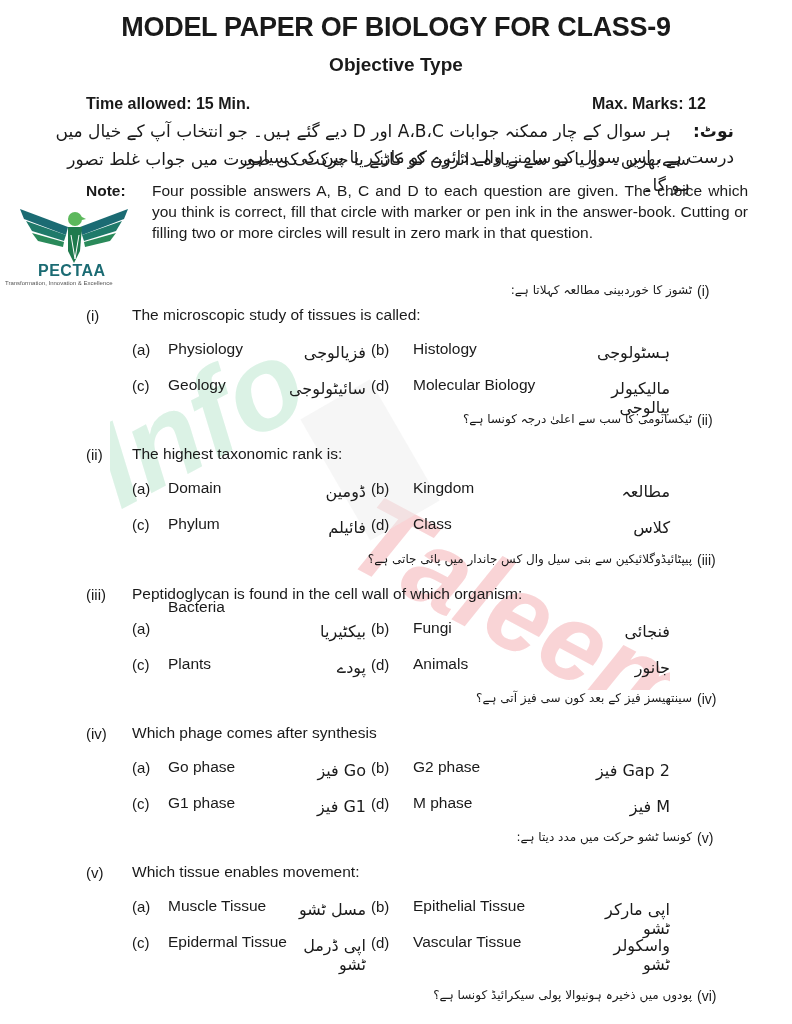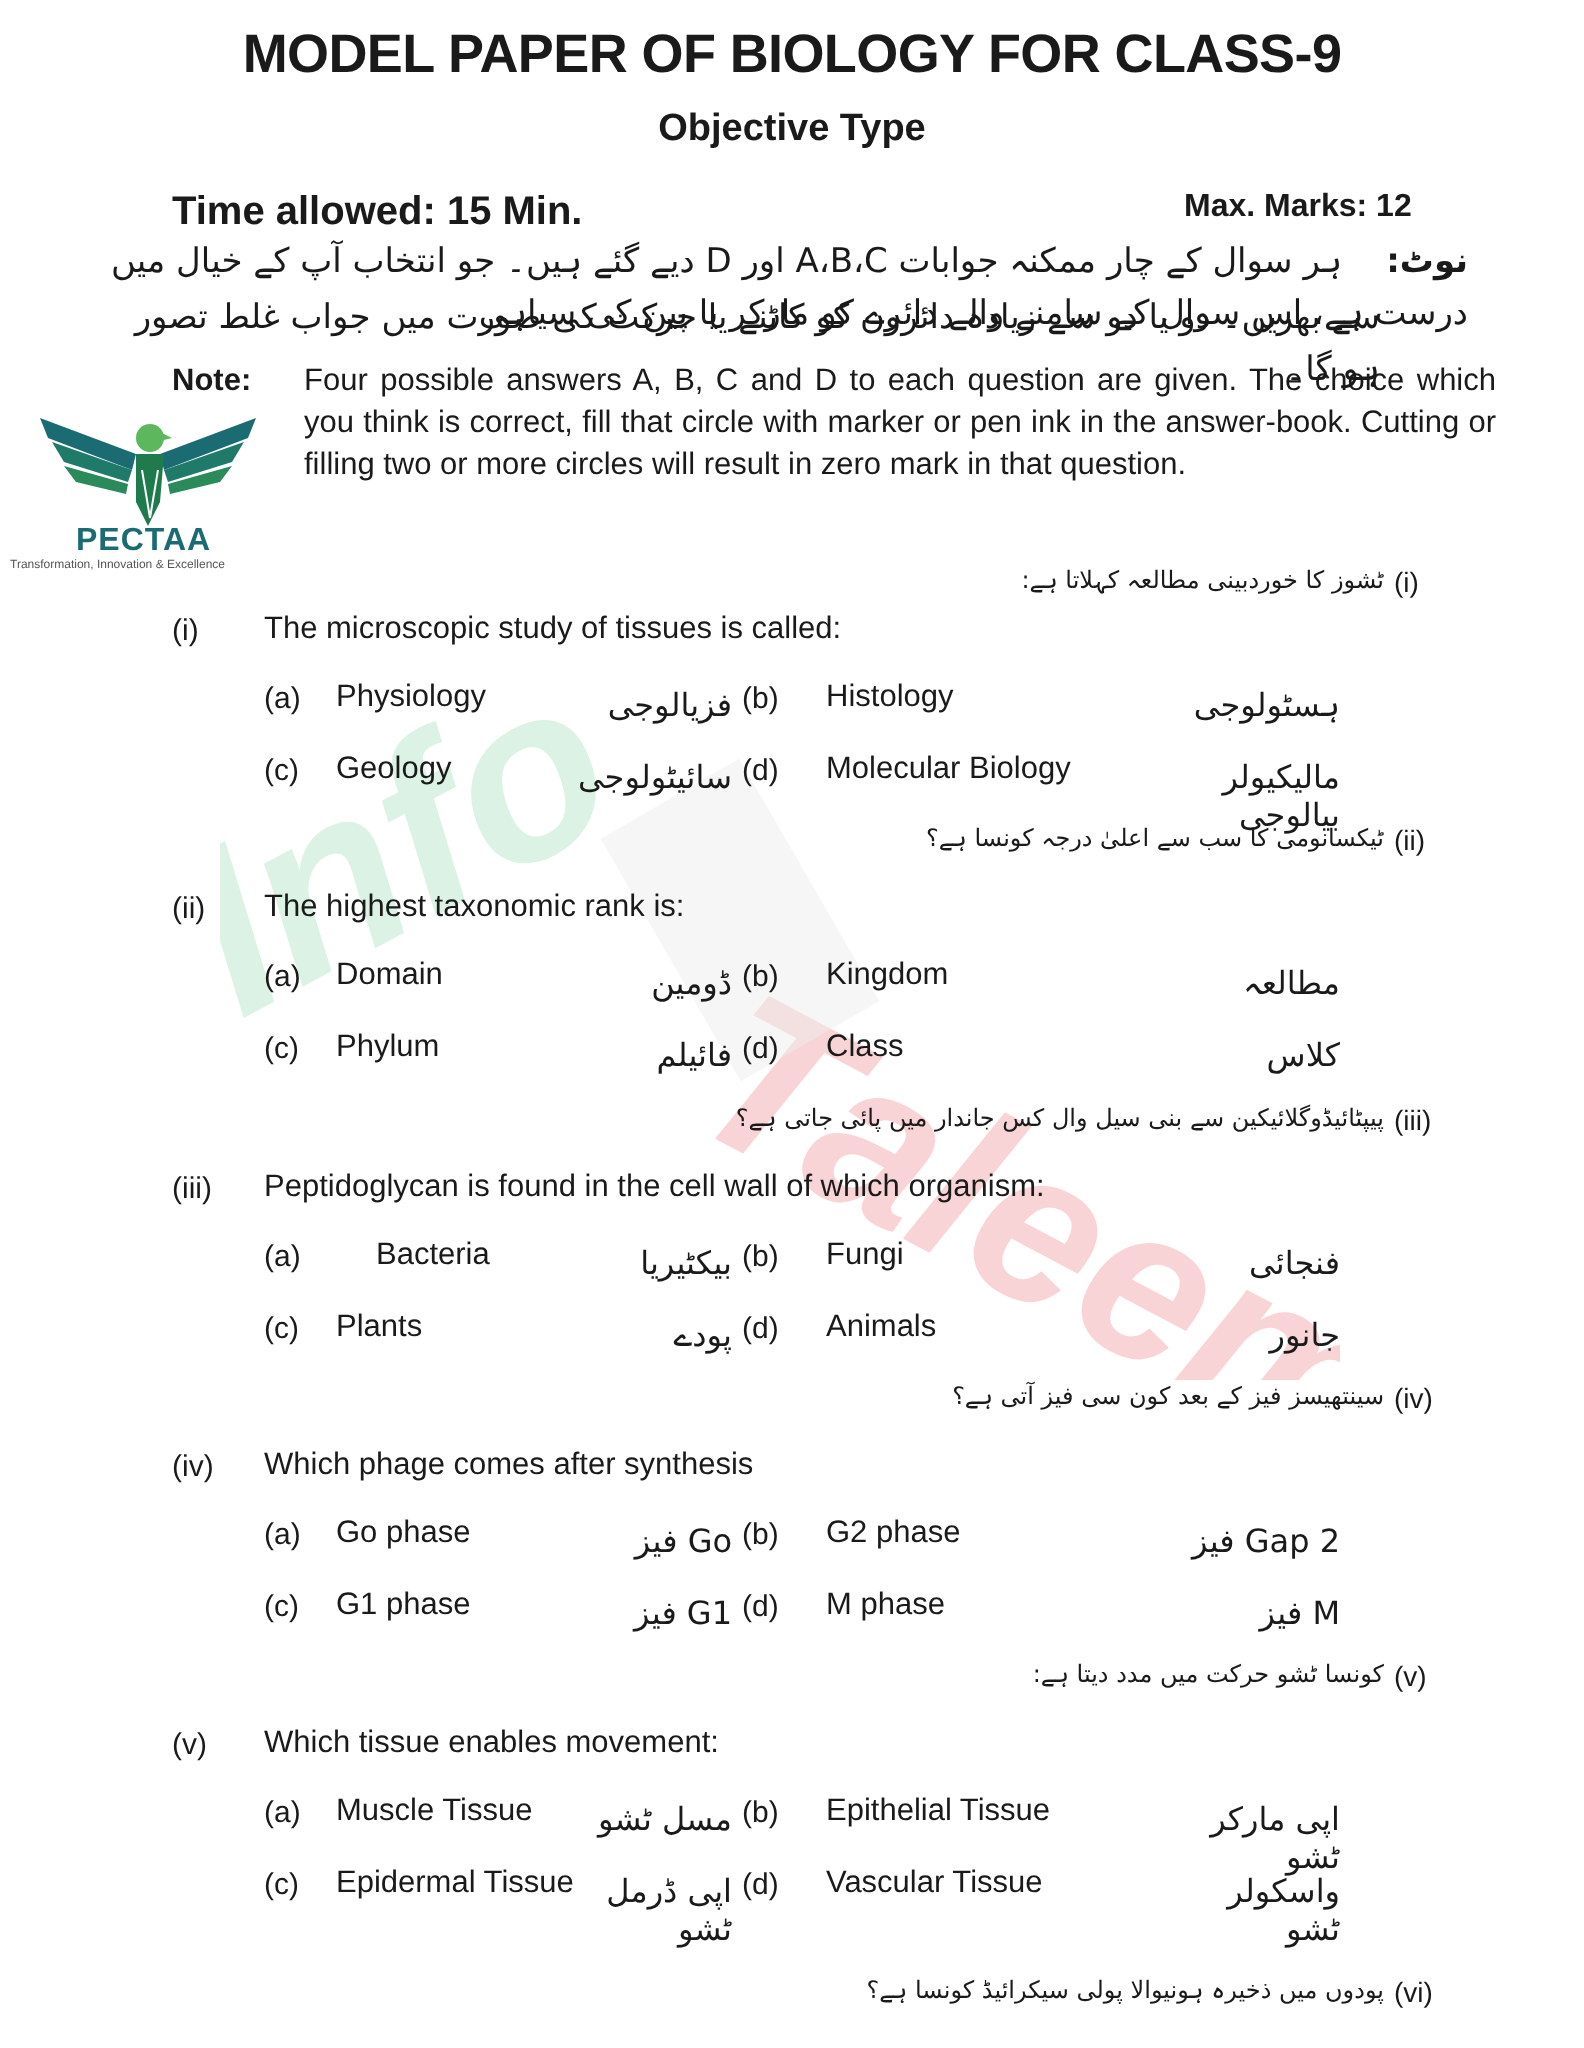--- a/index.html
+++ b/index.html
@@ -1,21 +1,21 @@
 <!DOCTYPE html>
 <html><head>
 <meta charset="utf-8">
 <style>
   html, body { margin:0; padding:0; }
   body { width:792px; height:1024px; background:#ffffff; position:relative; overflow:hidden;
          font-family:"Liberation Sans", "DejaVu Sans", sans-serif; color:#1a1a1a; }
   .abs { position:absolute; }
   .title { left:0; width:792px; top:12px; text-align:center; font-size:27px; font-weight:bold; letter-spacing:-0.3px; }
   .subtitle { left:0; width:792px; top:54px; text-align:center; font-size:19px; font-weight:bold; }
-  .time { left:86px; top:95px; font-size:20px; font-weight:bold; }
+  .time { left:86px; top:95px; font-size:16px; font-weight:bold; }
   .marks { left:592px; top:95px; font-size:16px; font-weight:bold; }
   .urdu-note { right:58px; width:690px; direction:rtl; text-align:right; font-size:17px; line-height:26px; font-family:"DejaVu Sans", sans-serif; }
   .urdu-note .lbl { font-weight:bold; margin-left:22px; }
   .note { left:86px; top:180px; width:640px; font-size:15.5px; line-height:21px; }
   .note-lbl { font-weight:bold; position:absolute; left:0; top:0; }
   .note-txt { position:absolute; left:66px; top:0; width:596px; text-align:justify; }
   .logo { left:18px; top:205px; width:112px; height:80px; }
   .logo-name { left:38px; top:262px; font-size:16px; font-weight:bold; color:#1b6b73; letter-spacing:0.5px; }
   .logo-tag { left:5px; top:280px; font-size:6px; color:#555; }
   .watermark { left:110px; top:310px; width:560px; height:380px; pointer-events:none; }
@@ -108,21 +108,21 @@
 <div class="abs opt-txt" style="left:413px; top:515px;">Class</div>
 <div class="abs opt-urdu" style="left:600px; width:70px; top:518px;">کلاس</div>
 
 <div class="abs q-urdu-row" style="top:552px;">
   <span class="q-urdu-text">پیپٹائیڈوگلائیکین سے بنی سیل وال کس جاندار میں پائی جاتی ہے؟</span>
   <span class="q-urdu-num">(iii)</span>
 </div>
 <div class="abs q-num" style="top:586px;">(iii)</div>
 <div class="abs q-text" style="top:585px;">Peptidoglycan is found in the cell wall of which organism:</div>
 <div class="abs opt-lbl" style="left:132px; top:620px;">(a)</div>
-<div class="abs opt-txt" style="left:168px; top:619px;margin-left:20px;">Bacteria</div>
+<div class="abs opt-txt" style="left:168px; top:598px;">Bacteria</div>
 <div class="abs opt-urdu" style="left:290px; width:76px; top:622px;">بیکٹیریا</div>
 <div class="abs opt-lbl" style="left:371px; top:620px;">(b)</div>
 <div class="abs opt-txt" style="left:413px; top:619px;">Fungi</div>
 <div class="abs opt-urdu" style="left:600px; width:70px; top:622px;">فنجائی</div>
 <div class="abs opt-lbl" style="left:132px; top:656px;">(c)</div>
 <div class="abs opt-txt" style="left:168px; top:655px;">Plants</div>
 <div class="abs opt-urdu" style="left:290px; width:76px; top:658px;text-align:right;">پودے</div>
 <div class="abs opt-lbl" style="left:371px; top:656px;">(d)</div>
 <div class="abs opt-txt" style="left:413px; top:655px;">Animals</div>
 <div class="abs opt-urdu" style="left:600px; width:70px; top:658px;">جانور</div>

